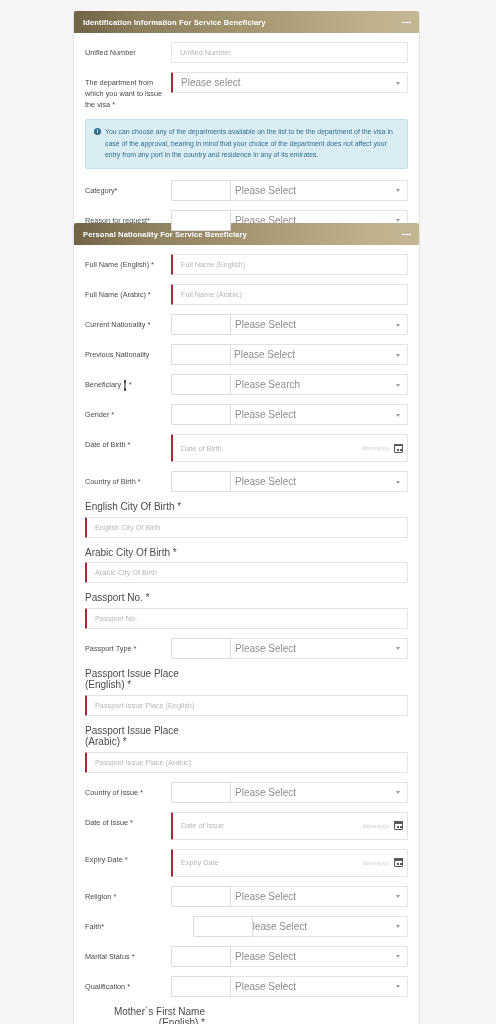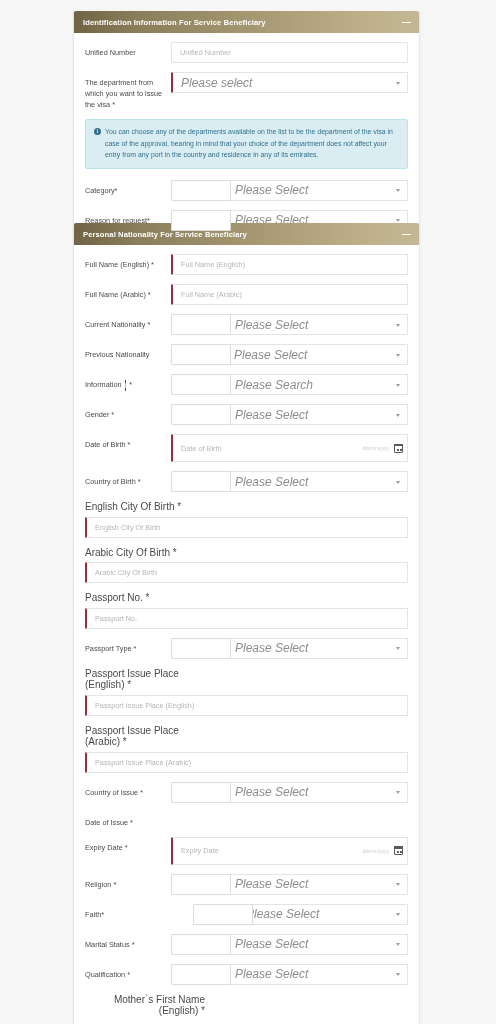--- a/index.html
+++ b/index.html
@@ -97,23 +97,22 @@
     border: 1px solid #e4e4e4;
     background: #fff;
     border-radius: 1px;
     display: flex;
     align-items: center;
     position: relative;
     padding-left: 8px;
   }
   .sel.req { border-left: 2.5px solid #a32b36; }
   .sel .ph {
-    font-size: 12px;
+    font-size: 10px;
     color: #8d8d8d;
-    font-style: italic;
   }
   .caret {
     position: absolute;
     right: 7px; top: 50%;
     margin-top: -1px;
     width: 0; height: 0;
     border-left: 2.6px solid transparent;
     border-right: 2.6px solid transparent;
     border-top: 3.2px solid #9a9a9a;
   }
@@ -306,21 +305,21 @@
           <div class="ovl"></div>
           <div class="sel">
             <span class="ph">Please Select</span>
             <span class="caret"></span>
           </div>
         </div>
       </div>
 
       <div class="row">
         <div class="lbl">
-          <span>Information</span>
+          <span>Beneficiary</span>
           <span class="info-i" style="display:inline-block;vertical-align:-1px;margin:0 1px;background:#4a4a4a;color:#fff;">i</span>
           <span>*</span>
         </div>
         <div class="ctrl-wrap" style="margin-left:54px;">
           <div class="ovl"></div>
           <div class="sel req">
             <span class="ph">Please Search</span>
             <span class="caret"></span>
           </div>
         </div>
@@ -401,20 +400,27 @@
           <div class="ovl"></div>
           <div class="sel req">
             <span class="ph">Please Select</span>
             <span class="caret"></span>
           </div>
         </div>
       </div>
 
       <div class="row">
         <div class="lbl">Date of Issue *</div>
+        <div class="ctrl-wrap">
+          <div class="date-inp">
+            <span class="ph">Date of Issue</span>
+            <span class="fmt">dd/mm/yyyy</span>
+            <span class="cal"></span>
+          </div>
+        </div>
       </div>
 
       <div class="row">
         <div class="lbl">Expiry Date *</div>
         <div class="ctrl-wrap">
           <div class="date-inp">
             <span class="ph">Expiry Date</span>
             <span class="fmt">dd/mm/yyyy</span>
             <span class="cal"></span>
           </div>

